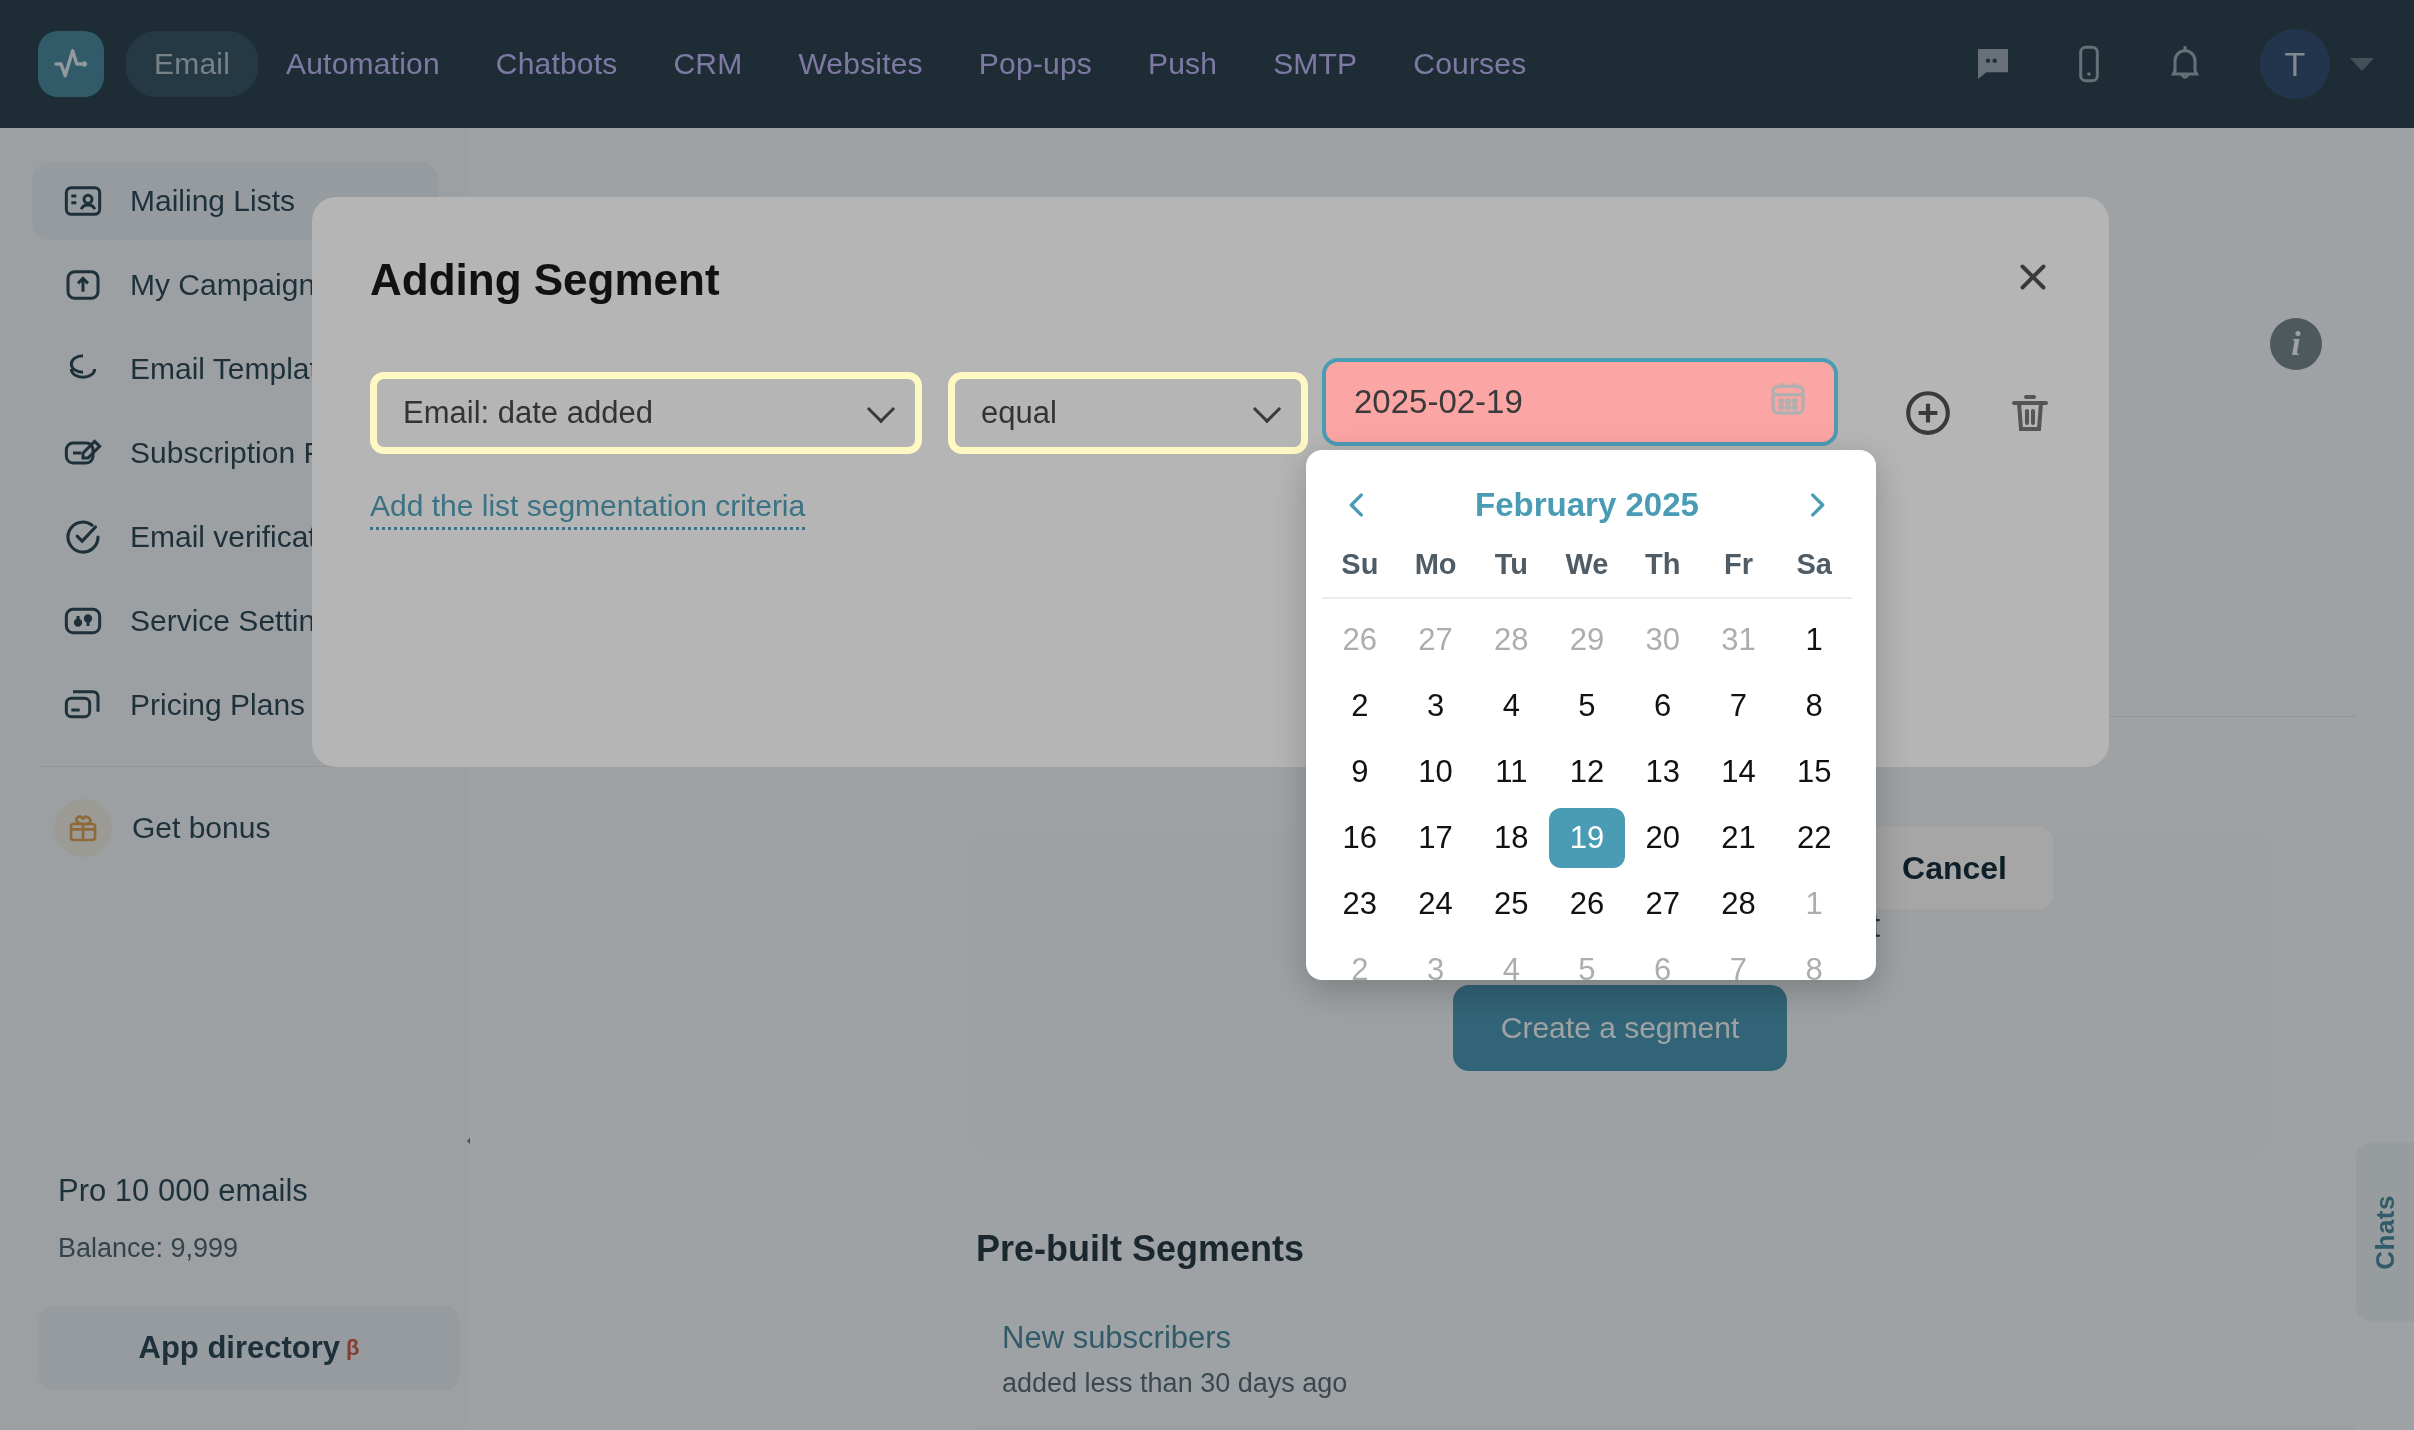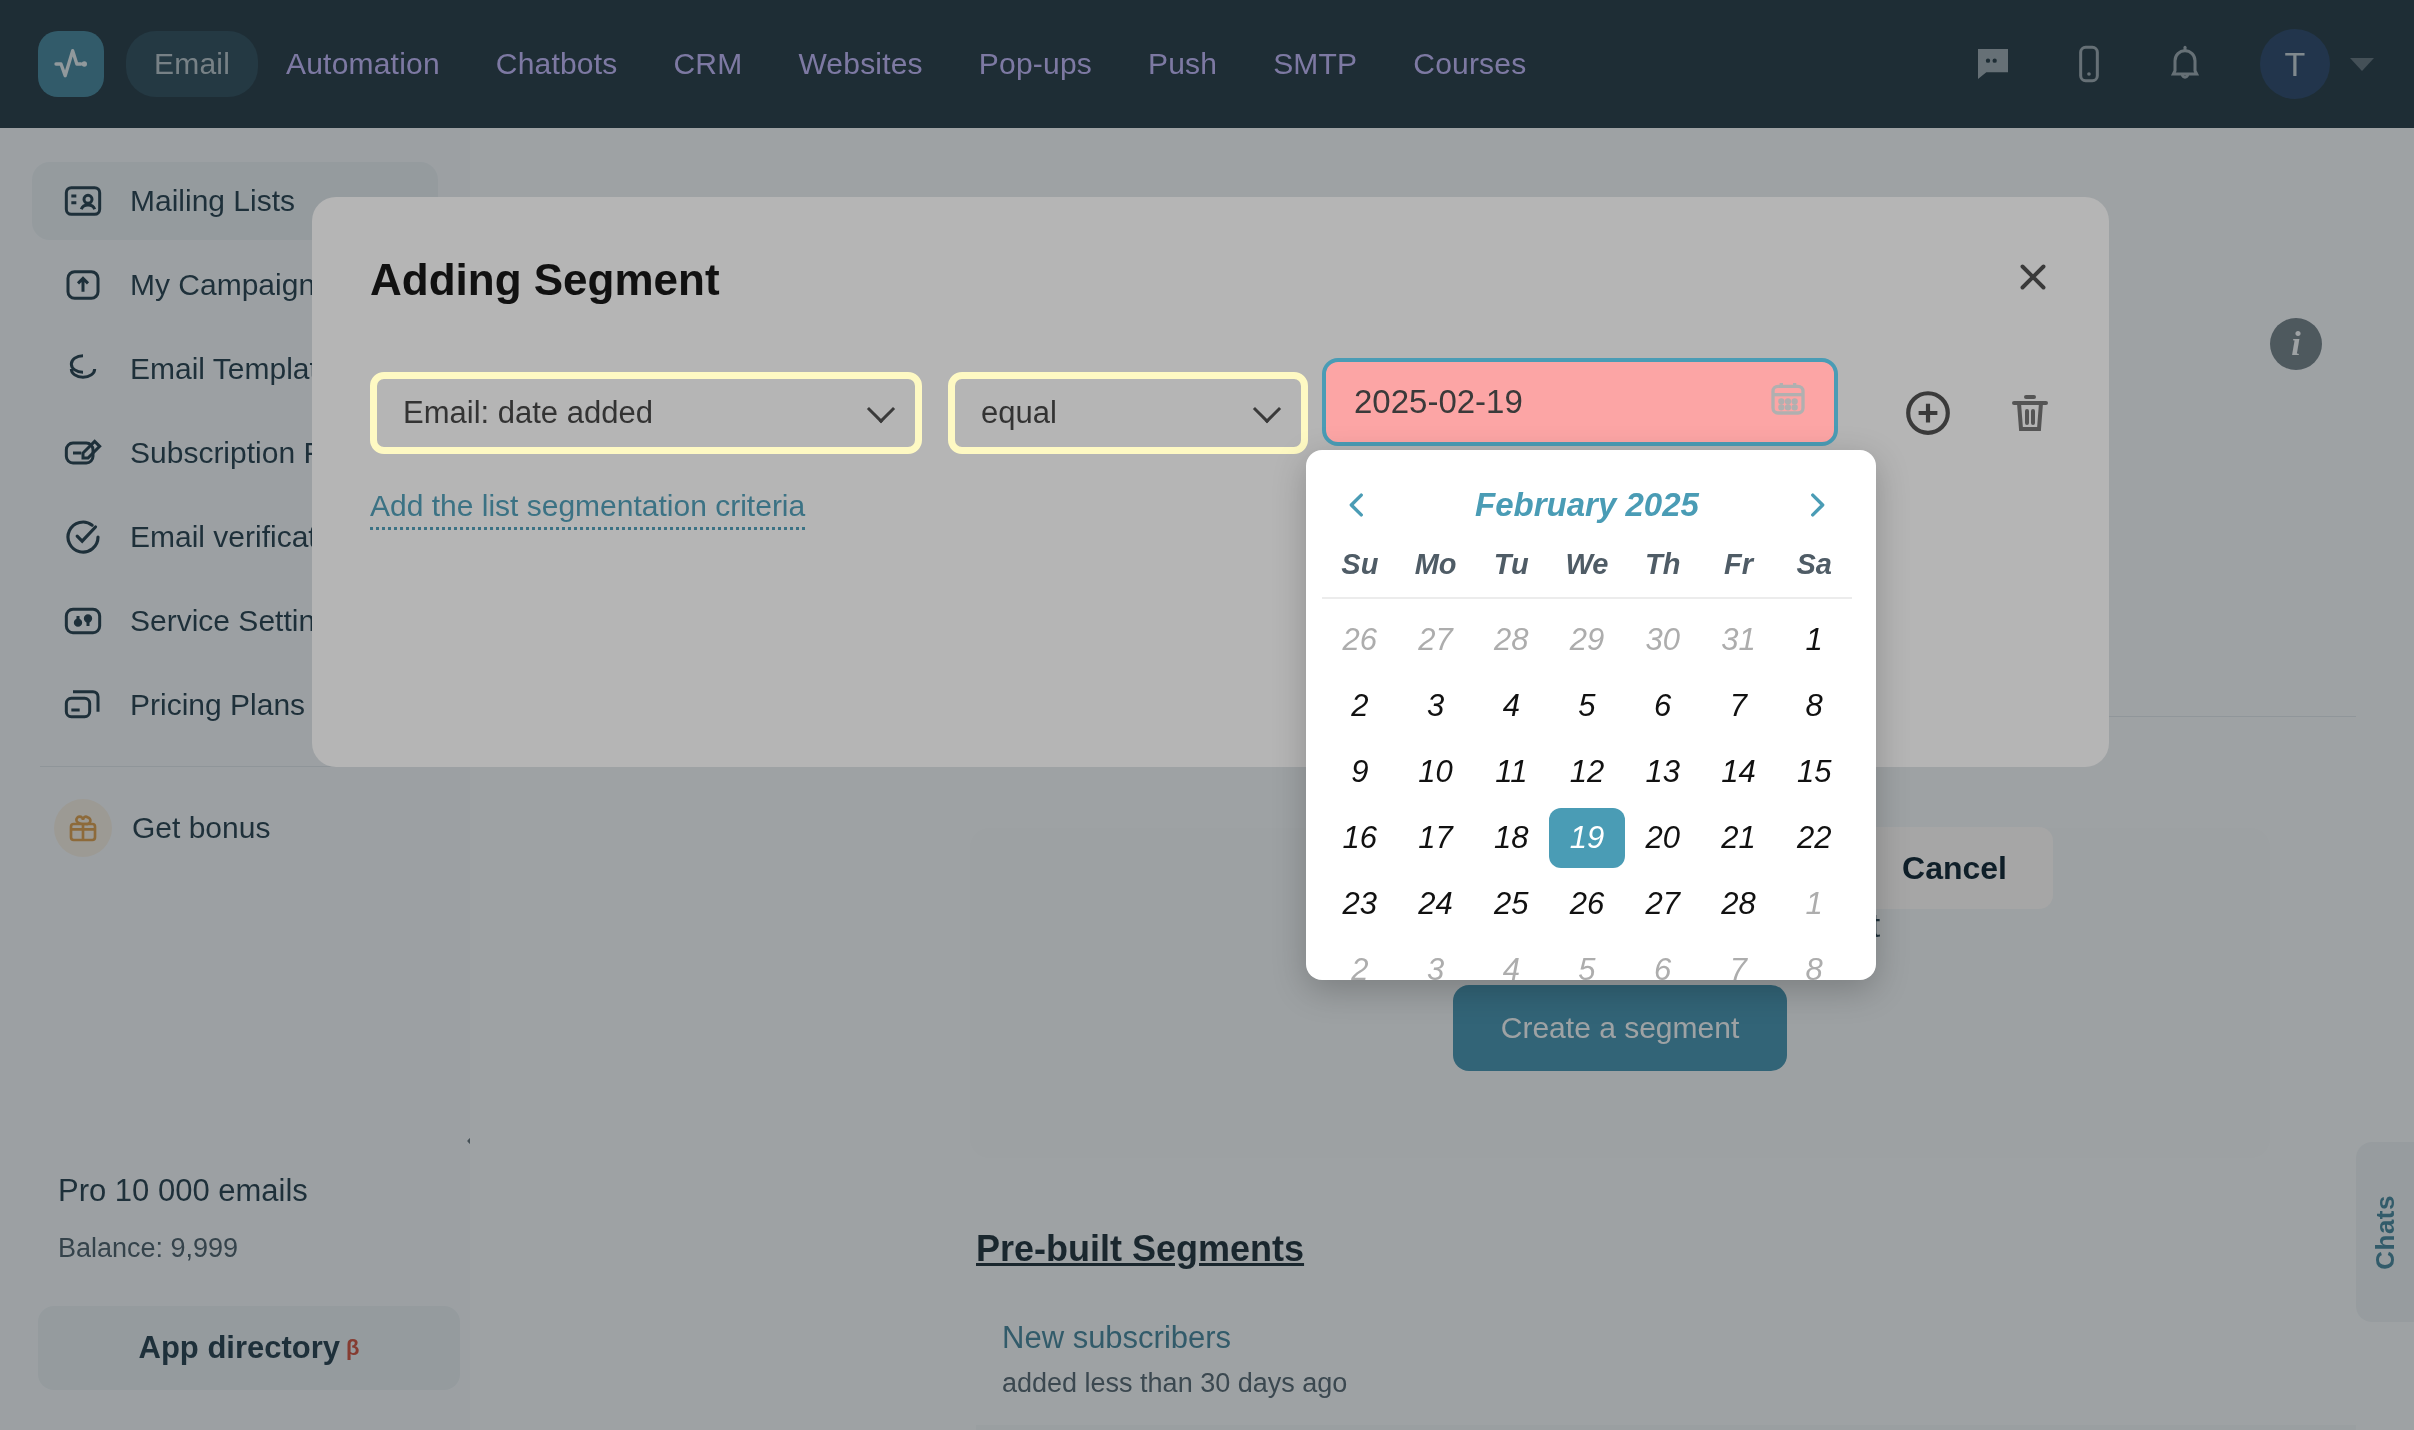--- a/index.html
+++ b/index.html
@@ -88,21 +88,21 @@
     position: absolute; left: 500px; top: 700px; width: 1300px; height: 330px;
     background: #fdfdfd; border-radius: 20px;
     display: flex; flex-direction: column; align-items: center; padding-top: 78px;
   }
   .empty-text { font-size: 34px; color: #17303f; white-space: nowrap; }
   .empty-btn {
     margin-top: 40px; height: 86px; padding: 0 48px; border-radius: 16px;
     background: #3b8fad; color: #fff; font-size: 30px;
     display:flex; align-items:center; justify-content:center;
   }
-  .section-title { position: absolute; left: 506px; top: 1100px; font-size: 36px; font-weight: bold; color: #0f1f29; text-decoration: underline; }
+  .section-title { position: absolute; left: 506px; top: 1100px; font-size: 36px; font-weight: bold; color: #0f1f29; }
   .seg-list { position:absolute; left: 506px; top: 1170px; right: 58px; }
   .seg-row { padding: 22px 26px 26px 26px; }
   .seg-row.alt { background: #f7f9fa; }
   .seg-name { font-size: 31px; color: #3b7f96; margin-bottom: 12px; }
   .seg-desc { font-size: 27px; color: #4c5c66; }
   .chats-tab {
     position: absolute; right: 0; bottom: 108px; width: 58px; height: 180px;
     background: #f2f5f6; border-radius: 16px 0 0 16px;
     display: flex; align-items: center; justify-content: center;
   }
@@ -156,21 +156,20 @@
   .date-input {
     width: 516px; height: 88px; background: #fca5a5; border: 4px solid #4a9cb5;
     border-radius: 16px; display: flex; align-items: center; padding: 0 28px;
     font-size: 33px; color: #3a3a3a; position: relative;
   }
   .cal-ico { position: absolute; right: 26px; top: 50%; transform: translateY(-50%); }
   .datepicker {
     position: absolute; left: -16px; top: 92px; width: 570px; height: 530px;
     background: #fff; border-radius: 16px; box-shadow: 0 10px 34px rgba(0,0,0,.22);
     padding: 22px 24px 18px 16px;
-    font-style: italic;
   }
   .dp-head { display: flex; align-items: center; justify-content: space-between; height: 66px; padding: 0 14px;}
   .dp-month { font-size: 33px; font-weight: bold; color: #4a9cb5; }
   .dp-arrow { width: 42px; height: 42px; display:flex; align-items:center; justify-content:center; }
   .dp-grid { display: grid; grid-template-columns: repeat(7, 1fr); }
   .dp-dow { text-align: center; font-size: 29px; font-weight: bold; color: #4f5c66; padding: 10px 0 16px 0; }
   .dp-sep { height: 2px; background: #ececec; margin: 0 0 8px 0; }
   .dp-day {
     height: 60px; display: flex; align-items: center; justify-content: center;
     font-size: 31px; color: #111; margin: 3px 0; border-radius: 12px;

